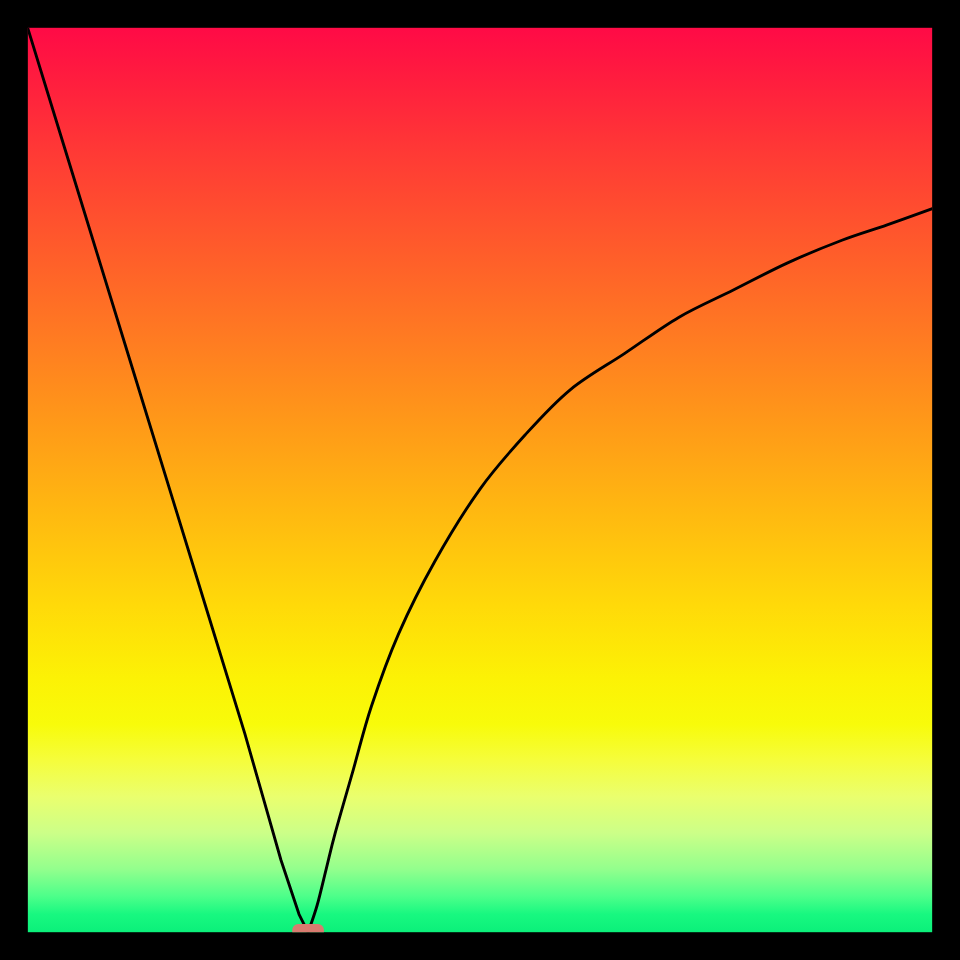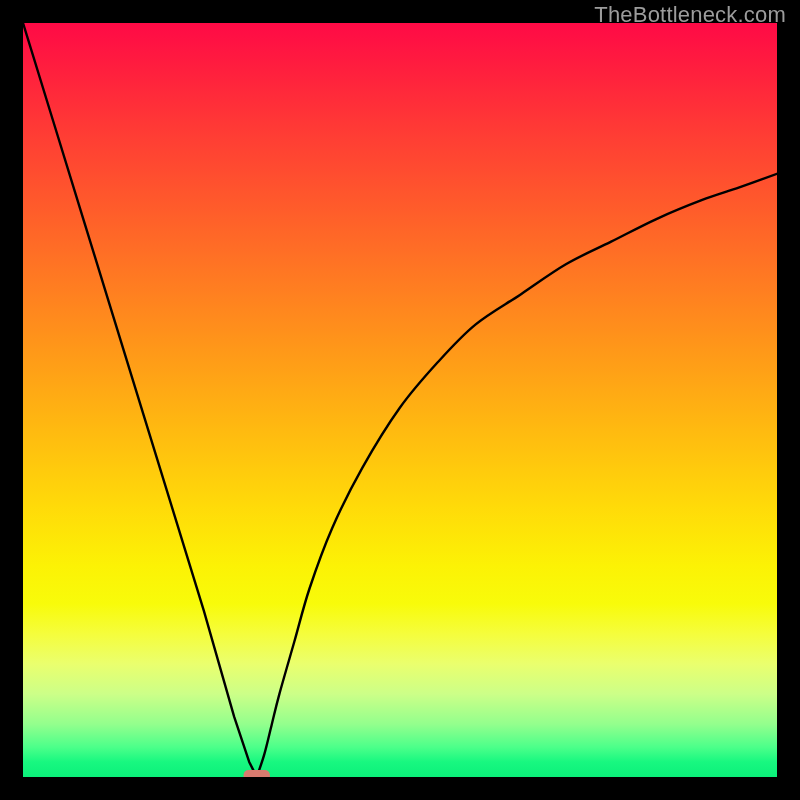--- a/index.html
+++ b/index.html
@@ -71,14 +71,13 @@
 
 <div class="frame">
   <div class="plot-area">
     <div class="gradient"></div>
     <svg class="curve-svg" viewBox="0 0 754 754" preserveAspectRatio="none">
       <path d="M 0.00 0.00 L 30.16 98.02 L 60.32 196.04 L 90.48 294.06 L 120.64 392.08 L 150.80 490.10 L 180.96 588.12 L 196.04 640.90 L 211.12 693.68 L 226.20 738.92 L 233.74 754.00" id="path-left" fill="none" stroke="#000" stroke-width="2.4" stroke-linecap="round" stroke-linejoin="round"></path>
       <path d="M 233.74 754.00 C 235.00 750.23, 238.77 740.18, 241.28 731.38 C 243.79 722.58, 246.31 711.27, 248.82 701.22 C 251.33 691.17, 252.59 684.88, 256.36 671.06 C 260.13 657.24, 266.41 635.87, 271.44 618.28 C 276.47 600.69, 280.24 584.35, 286.52 565.50 C 292.80 546.65, 300.34 525.29, 309.14 505.18 C 317.94 485.07, 327.99 464.97, 339.30 444.86 C 350.61 424.75, 364.43 402.13, 377.00 384.54 C 389.57 366.95, 402.13 353.12, 414.70 339.30 C 427.27 325.48, 438.58 312.91, 452.40 301.60 C 466.22 290.29, 482.56 281.49, 497.64 271.44 C 512.72 261.39, 527.80 250.08, 542.88 241.28 C 557.96 232.48, 573.04 226.20, 588.12 218.66 C 603.20 211.12, 618.28 202.95, 633.36 196.04 C 648.44 189.13, 664.78 182.47, 678.60 177.19 C 692.42 171.91, 703.73 168.77, 716.30 164.37 C 728.87 159.97, 747.72 153.06, 754.00 150.80" id="path-right" fill="none" stroke="#000" stroke-width="2.4" stroke-linecap="round" stroke-linejoin="round"></path>
       <rect class="marker" id="marker-rect" rx="5" ry="5" fill="#d87b6f" x="220.55" y="746.97" width="26.39" height="12.06"></rect>
     </svg>
   </div>
-  <div class="watermark">TheBottleneck.com</div>
 </div>
 
 </body></html>

